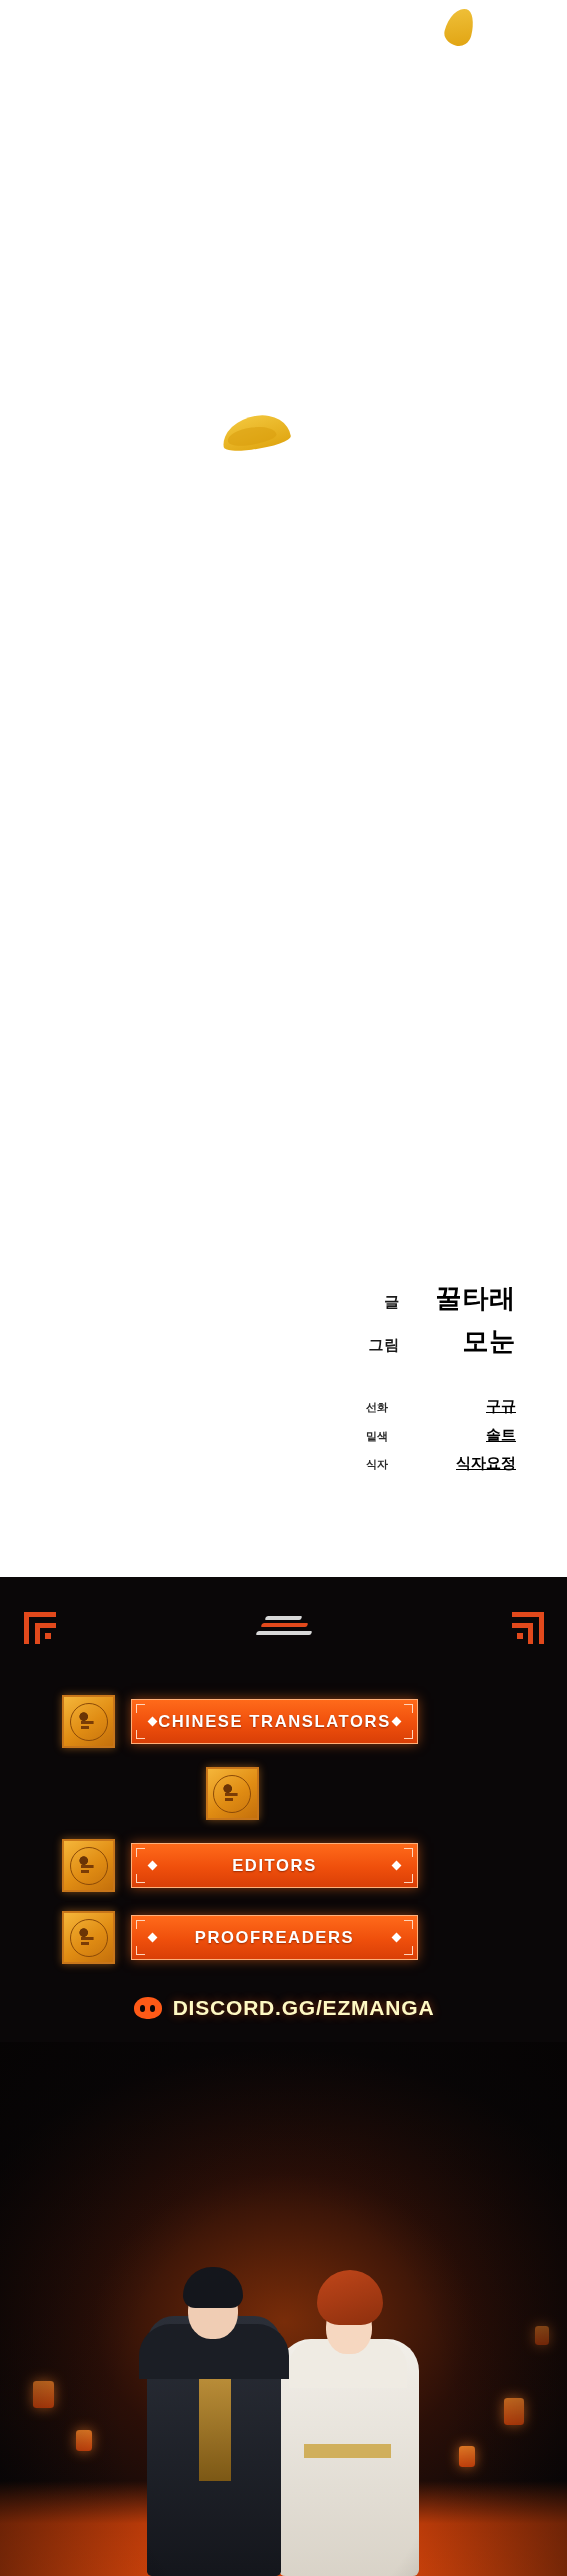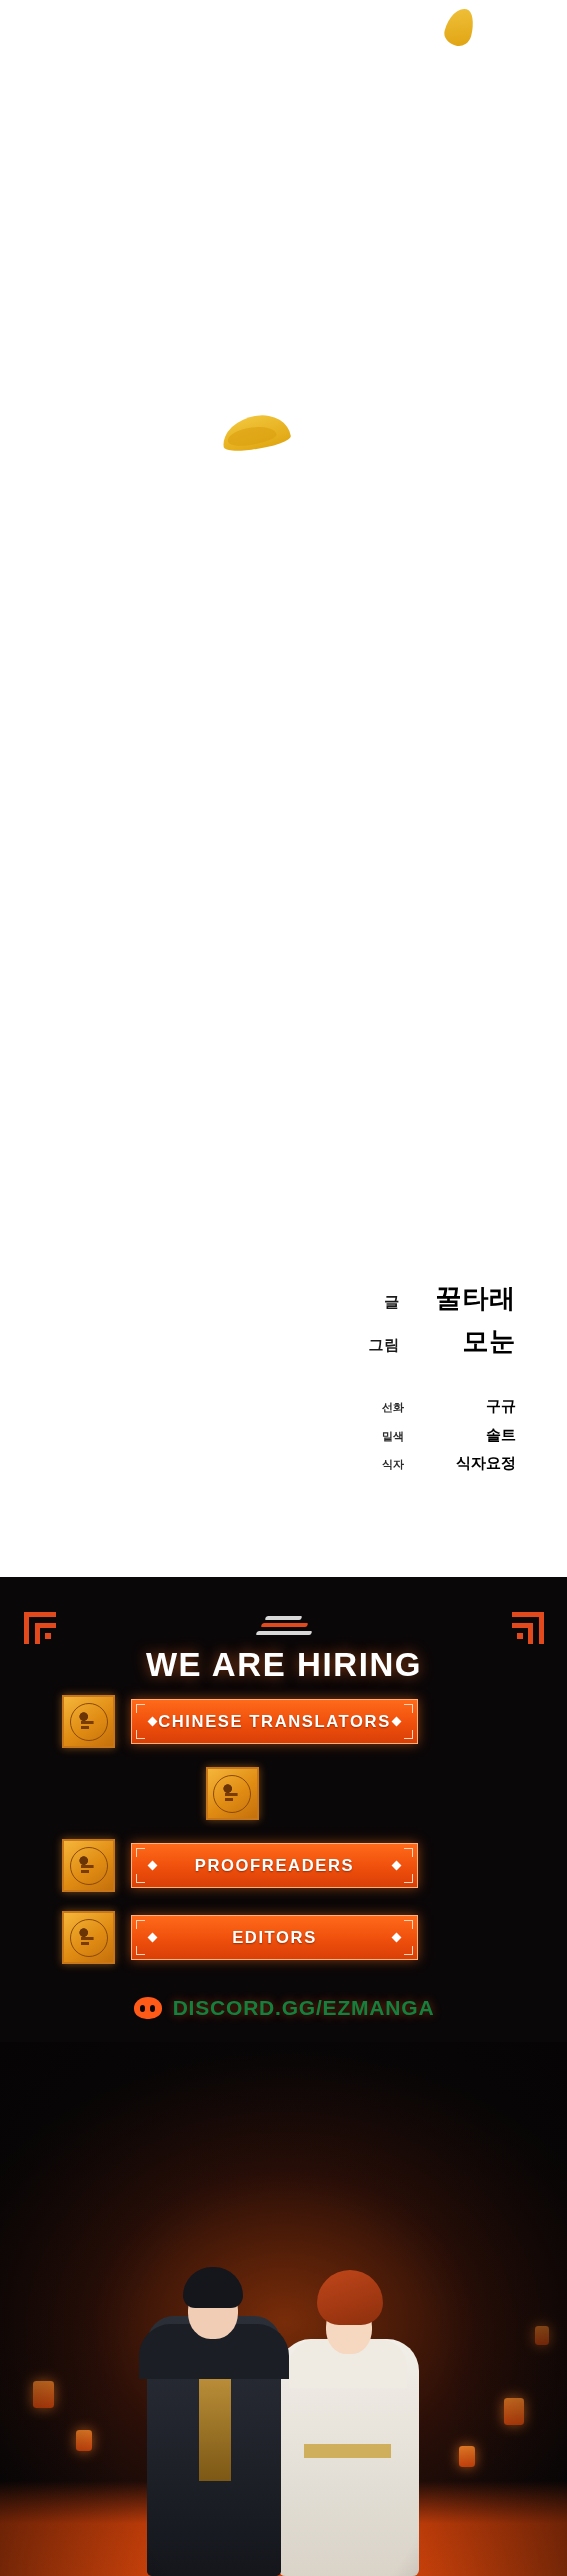--- a/index.html
+++ b/index.html
@@ -91,33 +91,35 @@
     letter-spacing: 0.8px;
     color: #000000;
     min-width: 88px;
     text-align: right;
   }
   .credit-sub {
     display: flex;
     justify-content: flex-end;
     align-items: baseline;
     margin-top: 9.5px;
+    gap: 16px;
   }
   .credit-sub .role {
     font-size: 11px;
     color: #2b2b2b;
     margin-right: 24px;
     font-weight: 600;
   }
   .credit-sub .name {
     font-size: 15px;
     font-weight: 700;
     color: #000000;
     min-width: 88px;
     text-align: right;
+    text-decoration: underline;
   }
   .credits-spacer { height: 20.5px; }
 
   
   .banner {
     position: absolute;
     left: 0;
     top: 1577px;
     width: 568px;
     height: 999px;
@@ -299,21 +301,21 @@
     position: absolute;
     top: 8px;
     width: 5.5px;
     height: 7px;
     background: #0a0708;
     border-radius: 50%;
   }
   .discord-mark::before { left: 6.3px; }
   .discord-mark::after { right: 6.3px; }
   .discord-link {
-    color: #15803d;
+    color: #fef9c3;
     font-size: 21px;
     font-weight: 800;
     letter-spacing: 0.8px;
     text-decoration: none;
     text-shadow: 0 0 9.5px rgba(255,90,20,.45);
   }
 
   
   .art {
     position: absolute;
@@ -509,21 +511,20 @@
         <span class="v2"></span>
       <span class="dot"></span>
     </div>
 
     <div class="banner-logo">
       <span class="bar b1"></span>
       <span class="bar b2"></span>
       <span class="bar b3"></span>
     </div>
 
-    <div class="banner-title">WE ARE HIRING</div>
 
     <div class="roles">
 
       <div class="role-row">
         <div class="role-seal"></div>
         <div class="role-plate">
           <span class="pc tl"></span>
             <span class="pc tr"></span>
             <span class="pc bl"></span>
             <span class="pc br"></span>
@@ -538,34 +539,34 @@
       </div>
 
       <div class="role-row">
         <div class="role-seal"></div>
         <div class="role-plate">
           <span class="pc tl"></span>
             <span class="pc tr"></span>
             <span class="pc bl"></span>
             <span class="pc br"></span>
           <span class="diamond left"></span>
-          <span class="plate-label">PROOFREADERS</span>
+          <span class="plate-label">EDITORS</span>
           <span class="diamond right"></span>
         </div>
       </div>
 
       <div class="role-row">
         <div class="role-seal"></div>
         <div class="role-plate">
           <span class="pc tl"></span>
             <span class="pc tr"></span>
             <span class="pc bl"></span>
             <span class="pc br"></span>
           <span class="diamond left"></span>
-          <span class="plate-label">EDITORS</span>
+          <span class="plate-label">PROOFREADERS</span>
           <span class="diamond right"></span>
         </div>
       </div>
 
     </div>
 
 
     <div class="discord-row">
       <div class="discord-mark"></div>
       <a class="discord-link" href="#">DISCORD.GG/EZMANGA</a>

